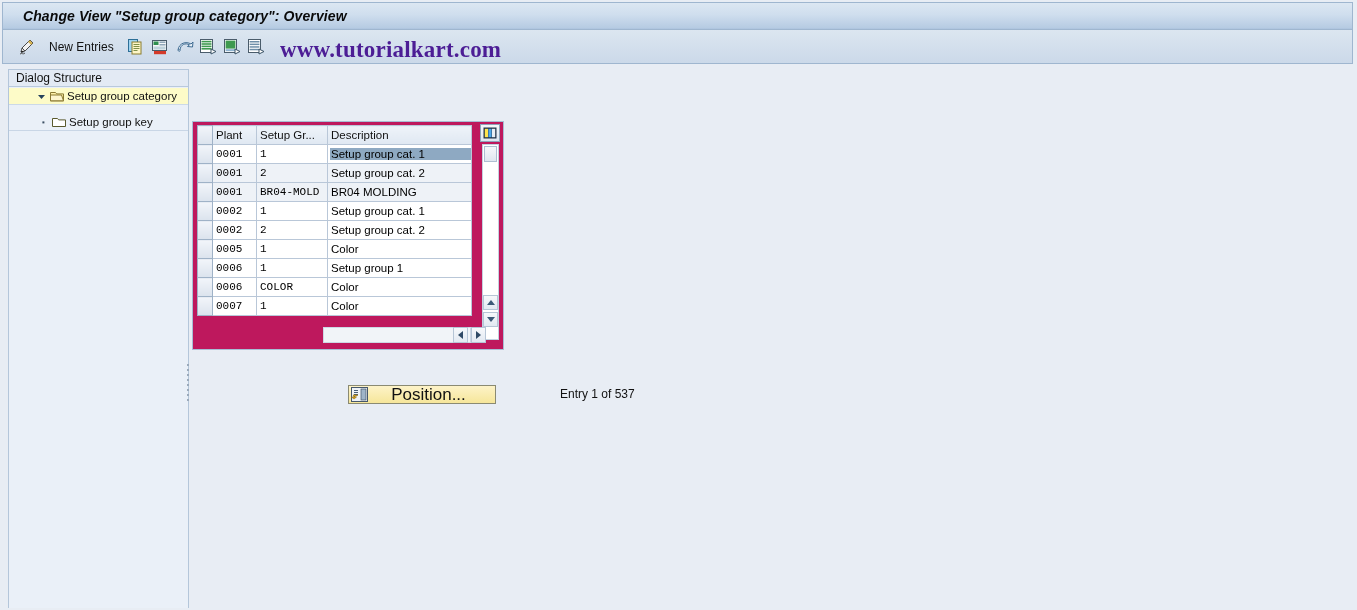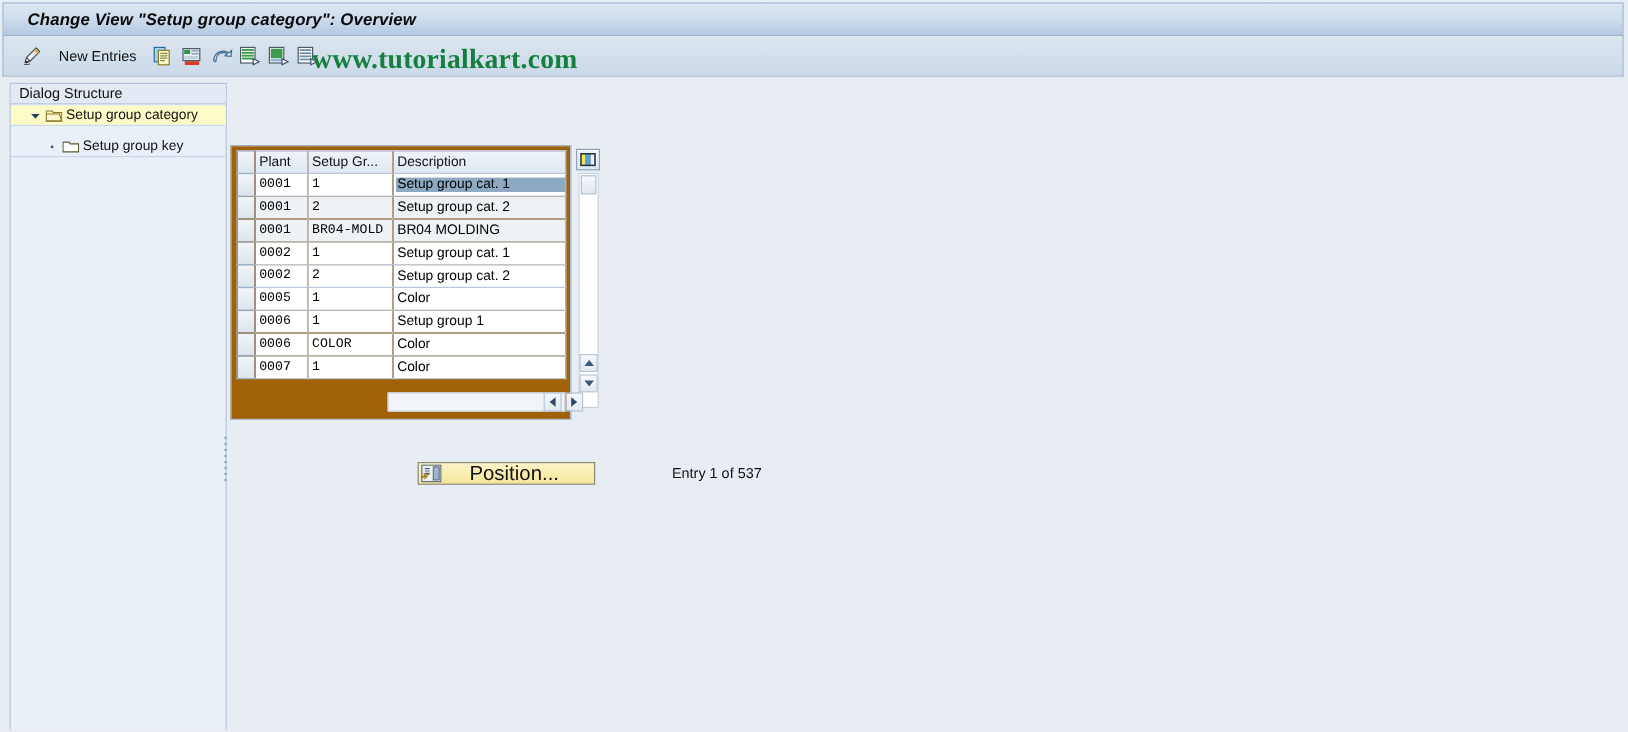--- a/index.html
+++ b/index.html
@@ -54,25 +54,25 @@
   }
   .tb-label {
     font-size: 12px;
     color: #111;
     white-space: nowrap;
   }
   .ico { display:block; }
 
   .watermark {
     position: absolute;
-    left: 260px; top: 37px;
+    left: 280px; top: 37px;
     font-family: "Liberation Serif", serif;
     font-size: 23px;
     font-weight: bold;
-    color: #15803d;
+    color: #4c1d95;
     white-space: nowrap;
     letter-spacing: .2px;
   }
   .wm-ring {
     position:absolute;
     left: 258px; top: 41px;
     width: 17px; height: 17px;
     border: 2px solid #f3cfa6;
     border-radius: 50%;
     box-sizing: border-box;
@@ -141,22 +141,22 @@
     position: absolute;
     left: 189px; top: 5px;
     width: 1156px; height: 539px;
     background: #e8edf4;
   }
 
   
   .tablewrap {
     position: absolute;
     left: 1px; top: 52px;
-    width: 284px; height: 229px;
-    background: #a16207;
+    width: 312px; height: 229px;
+    background: #be185d;
     border: 1px solid #a8bed5;
     box-sizing: border-box;
   }
   .grid {
     position: absolute;
     left: 4px; top: 3px;
     width: 274px;
     border-collapse: collapse;
     table-layout: fixed;
     font-size: 11.5px;
@@ -366,21 +366,21 @@
 
   <div class="wm-ring"></div>
 </div>
 <div class="watermark">www.tutorialkart.com</div>
 
 <div class="body-area">
 
   <div class="sidebar">
     <div class="ds-header">Dialog Structure</div>
 
-    <div class="tree-row level1" style="padding-left:12px;">
+    <div class="tree-row level1" style="padding-left:24px;">
       <span class="tw">
         <svg width="9" height="9" viewBox="0 0 9 9">
             <path d="M1 3 L8 3 L4.5 7 Z" fill="#25415c"></path>
           </svg>
       </span>
       <span class="tw">
         <svg width="14" height="12" viewBox="0 0 14 12">
           <path d="M0.5 2.5 h5 l1.2 1.4 h6.8 v7 h-13 z" fill="#fdf0a8" stroke="#8a7a33" stroke-width="1"></path>
           <path d="M0.5 5 h11 l2 5.8 h-13 z" fill="#fdf6cd" stroke="#8a7a33" stroke-width="1"></path>
         </svg>

